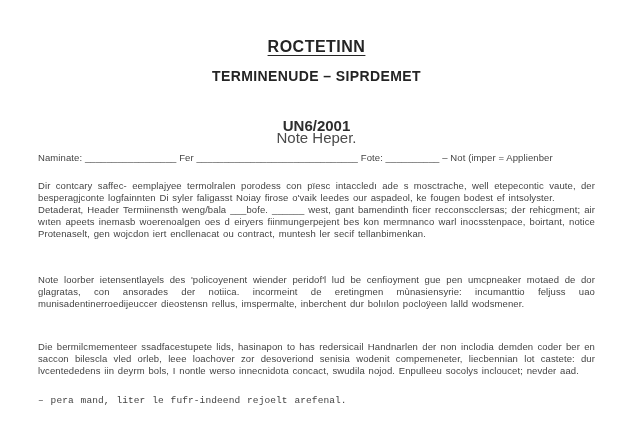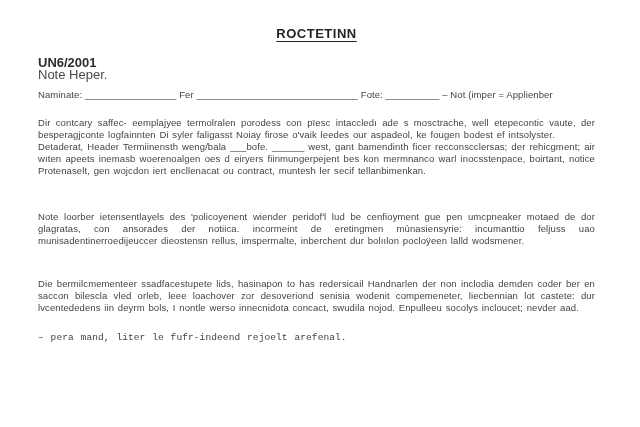--- a/index.html
+++ b/index.html
@@ -12,41 +12,42 @@
     width: 640px;
     height: 427px;
     background: #ffffff;
     font-family: "Liberation Sans", sans-serif;
     color: #3b3b3b;
     overflow: hidden;
     box-sizing: border-box;
     padding: 26px 45px 0 38px;
   }
   .doc-title {
-    margin: 0;
+    margin: 12px;
     text-align: center;
-    font-size: 13px;
+    font-size: 16px;
     font-weight: bold;
     letter-spacing: 0.5px;
     color: #242424;
     text-decoration: underline;
     text-underline-offset: 3px;
   }
   .doc-subtitle {
     margin: 9px 0 0 0;
     text-align: center;
     font-size: 14px;
     font-weight: bold;
     letter-spacing: 0.4px;
     color: #242424;
   }
   .ref-block {
-    margin-top: 16px;
-    font-size: 13px;
+    margin-top: 36px;
+    font-size: 15px;
     line-height: 12px;
+    text-align: center;
   }
   .ref-number {
     font-weight: bold;
     color: #2e2e2e;
   }
   .ref-subject {
     color: #4a4a4a;
   }
   .body-text {
     font-size: 9.5px;
@@ -74,20 +75,21 @@
     font-family: Liberation Mono, monospace;
   }
 </style>
 </head>
 <body>
 
 <div class="page">
 
   <h1 class="doc-title">ROCTETINN</h1>
 
+  <h2 class="doc-subtitle">TERMINENUDE – SIPRDEMET</h2>
 
   <div class="ref-block">
     <div class="ref-number">UN6/2001</div>
     <div class="ref-subject">Note Heper.</div>
   </div>
 
   <div class="body-text">
 
     <div class="form-line">Naminate: _________________ Fer ______________________________ Fote: __________ – Not (imper = Applienber</div>
 

